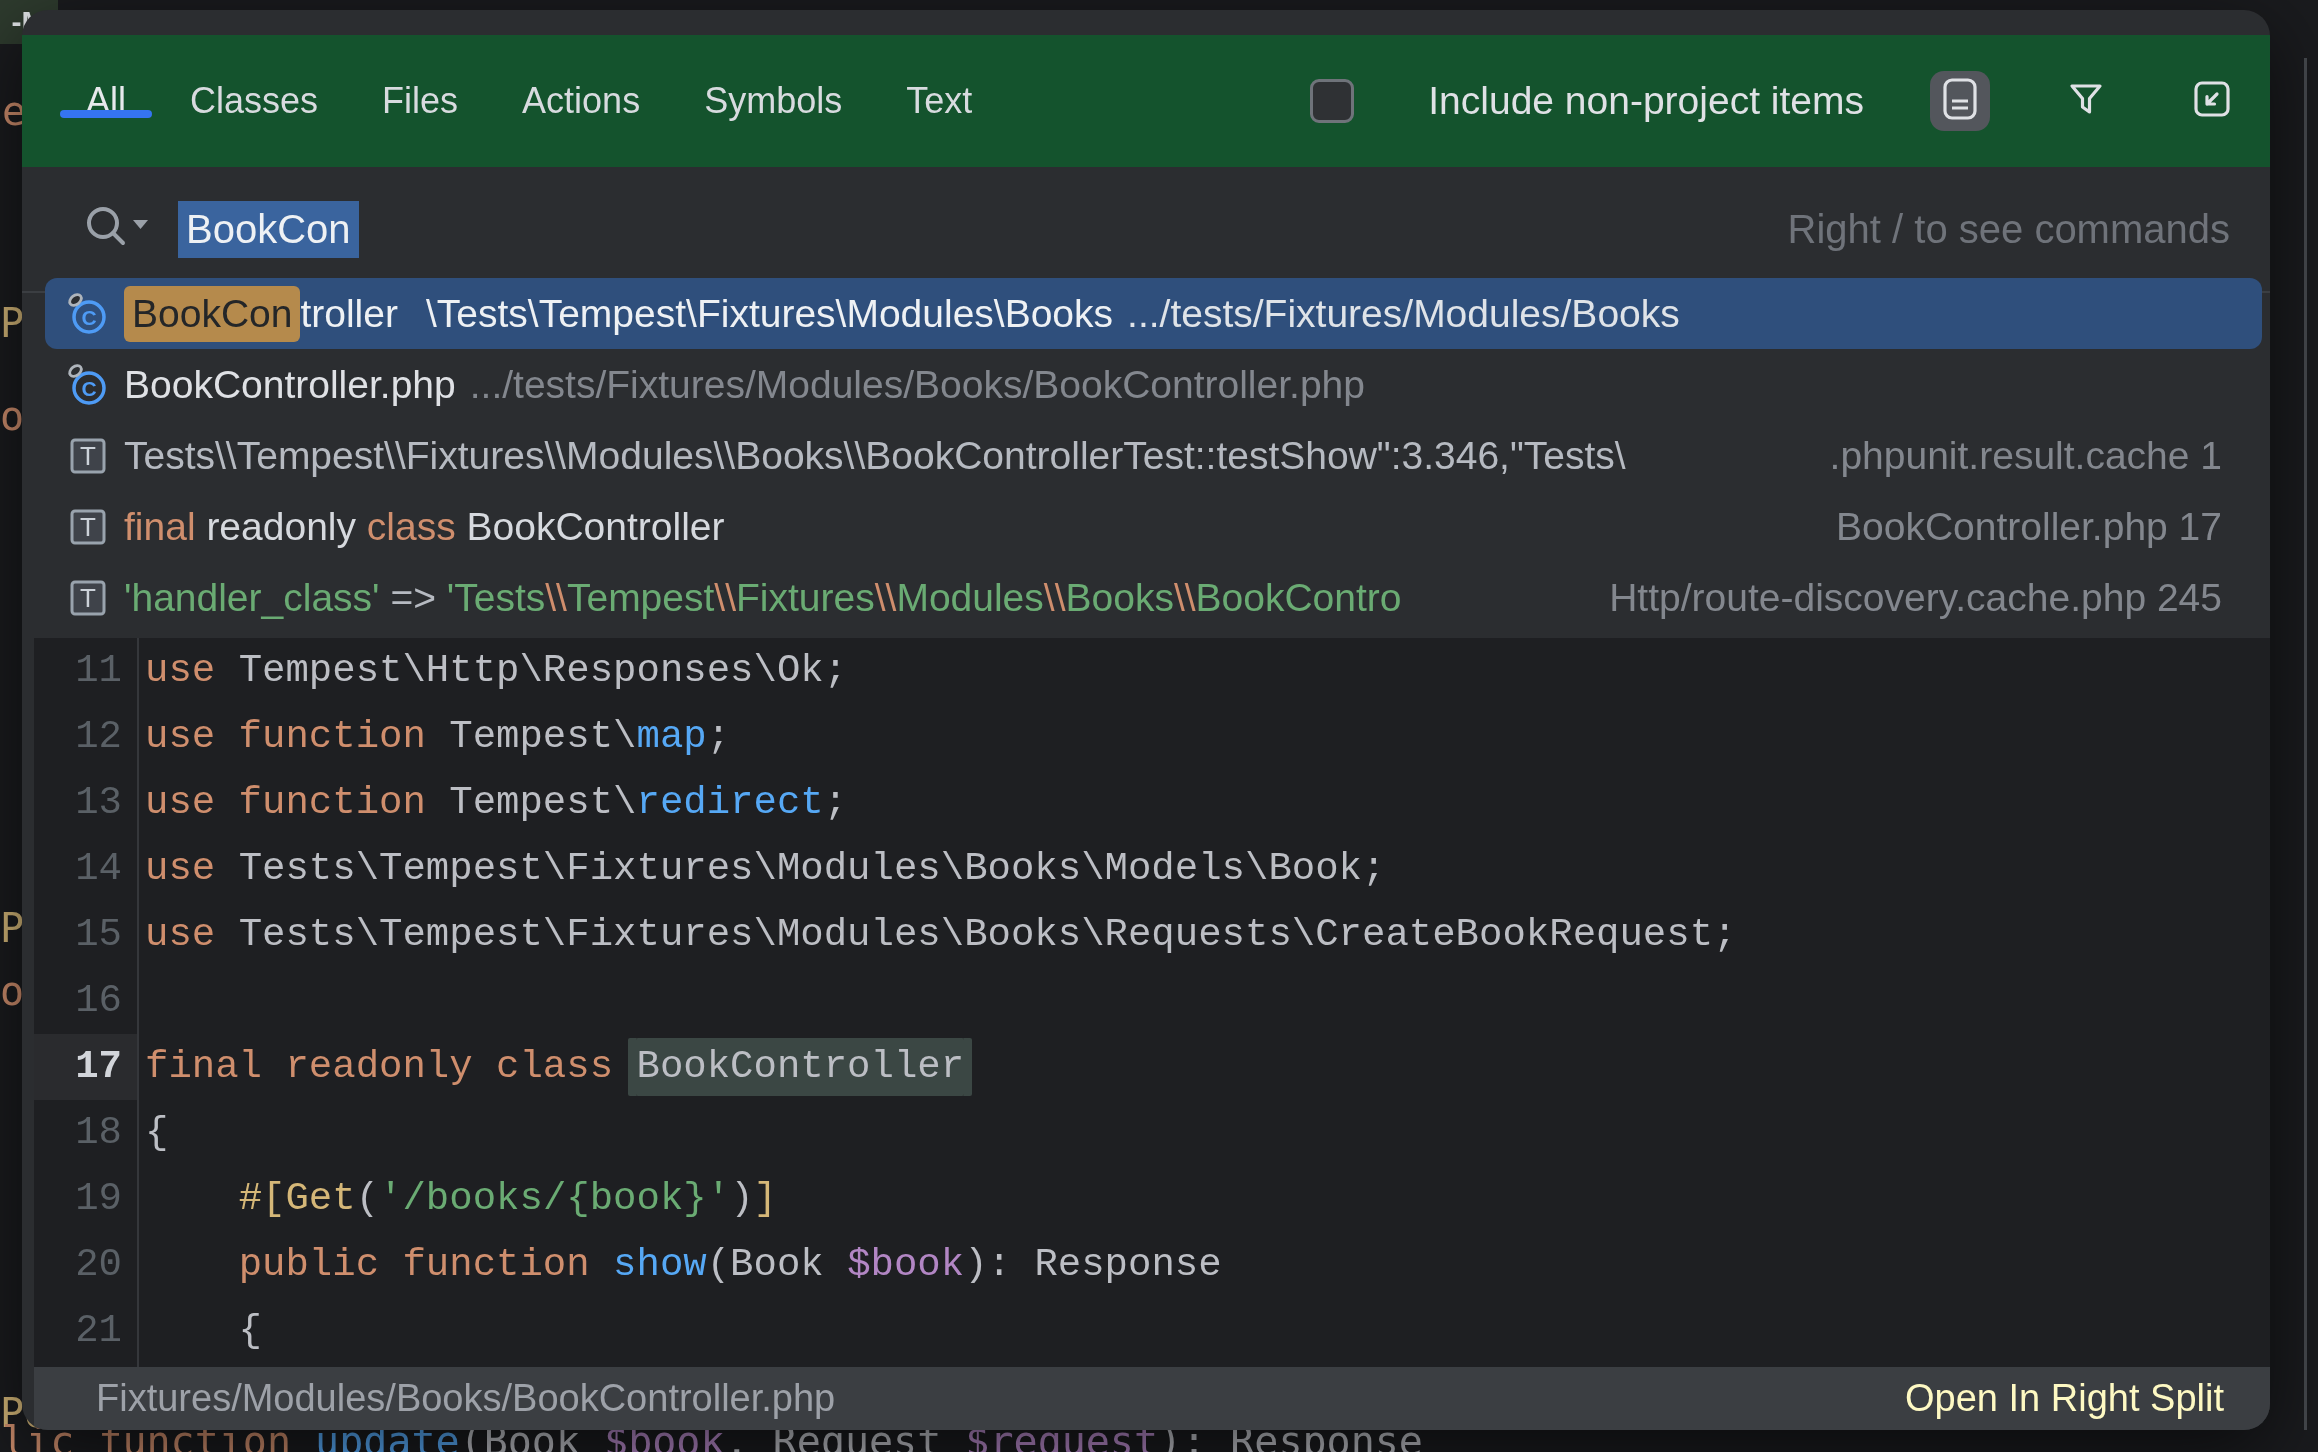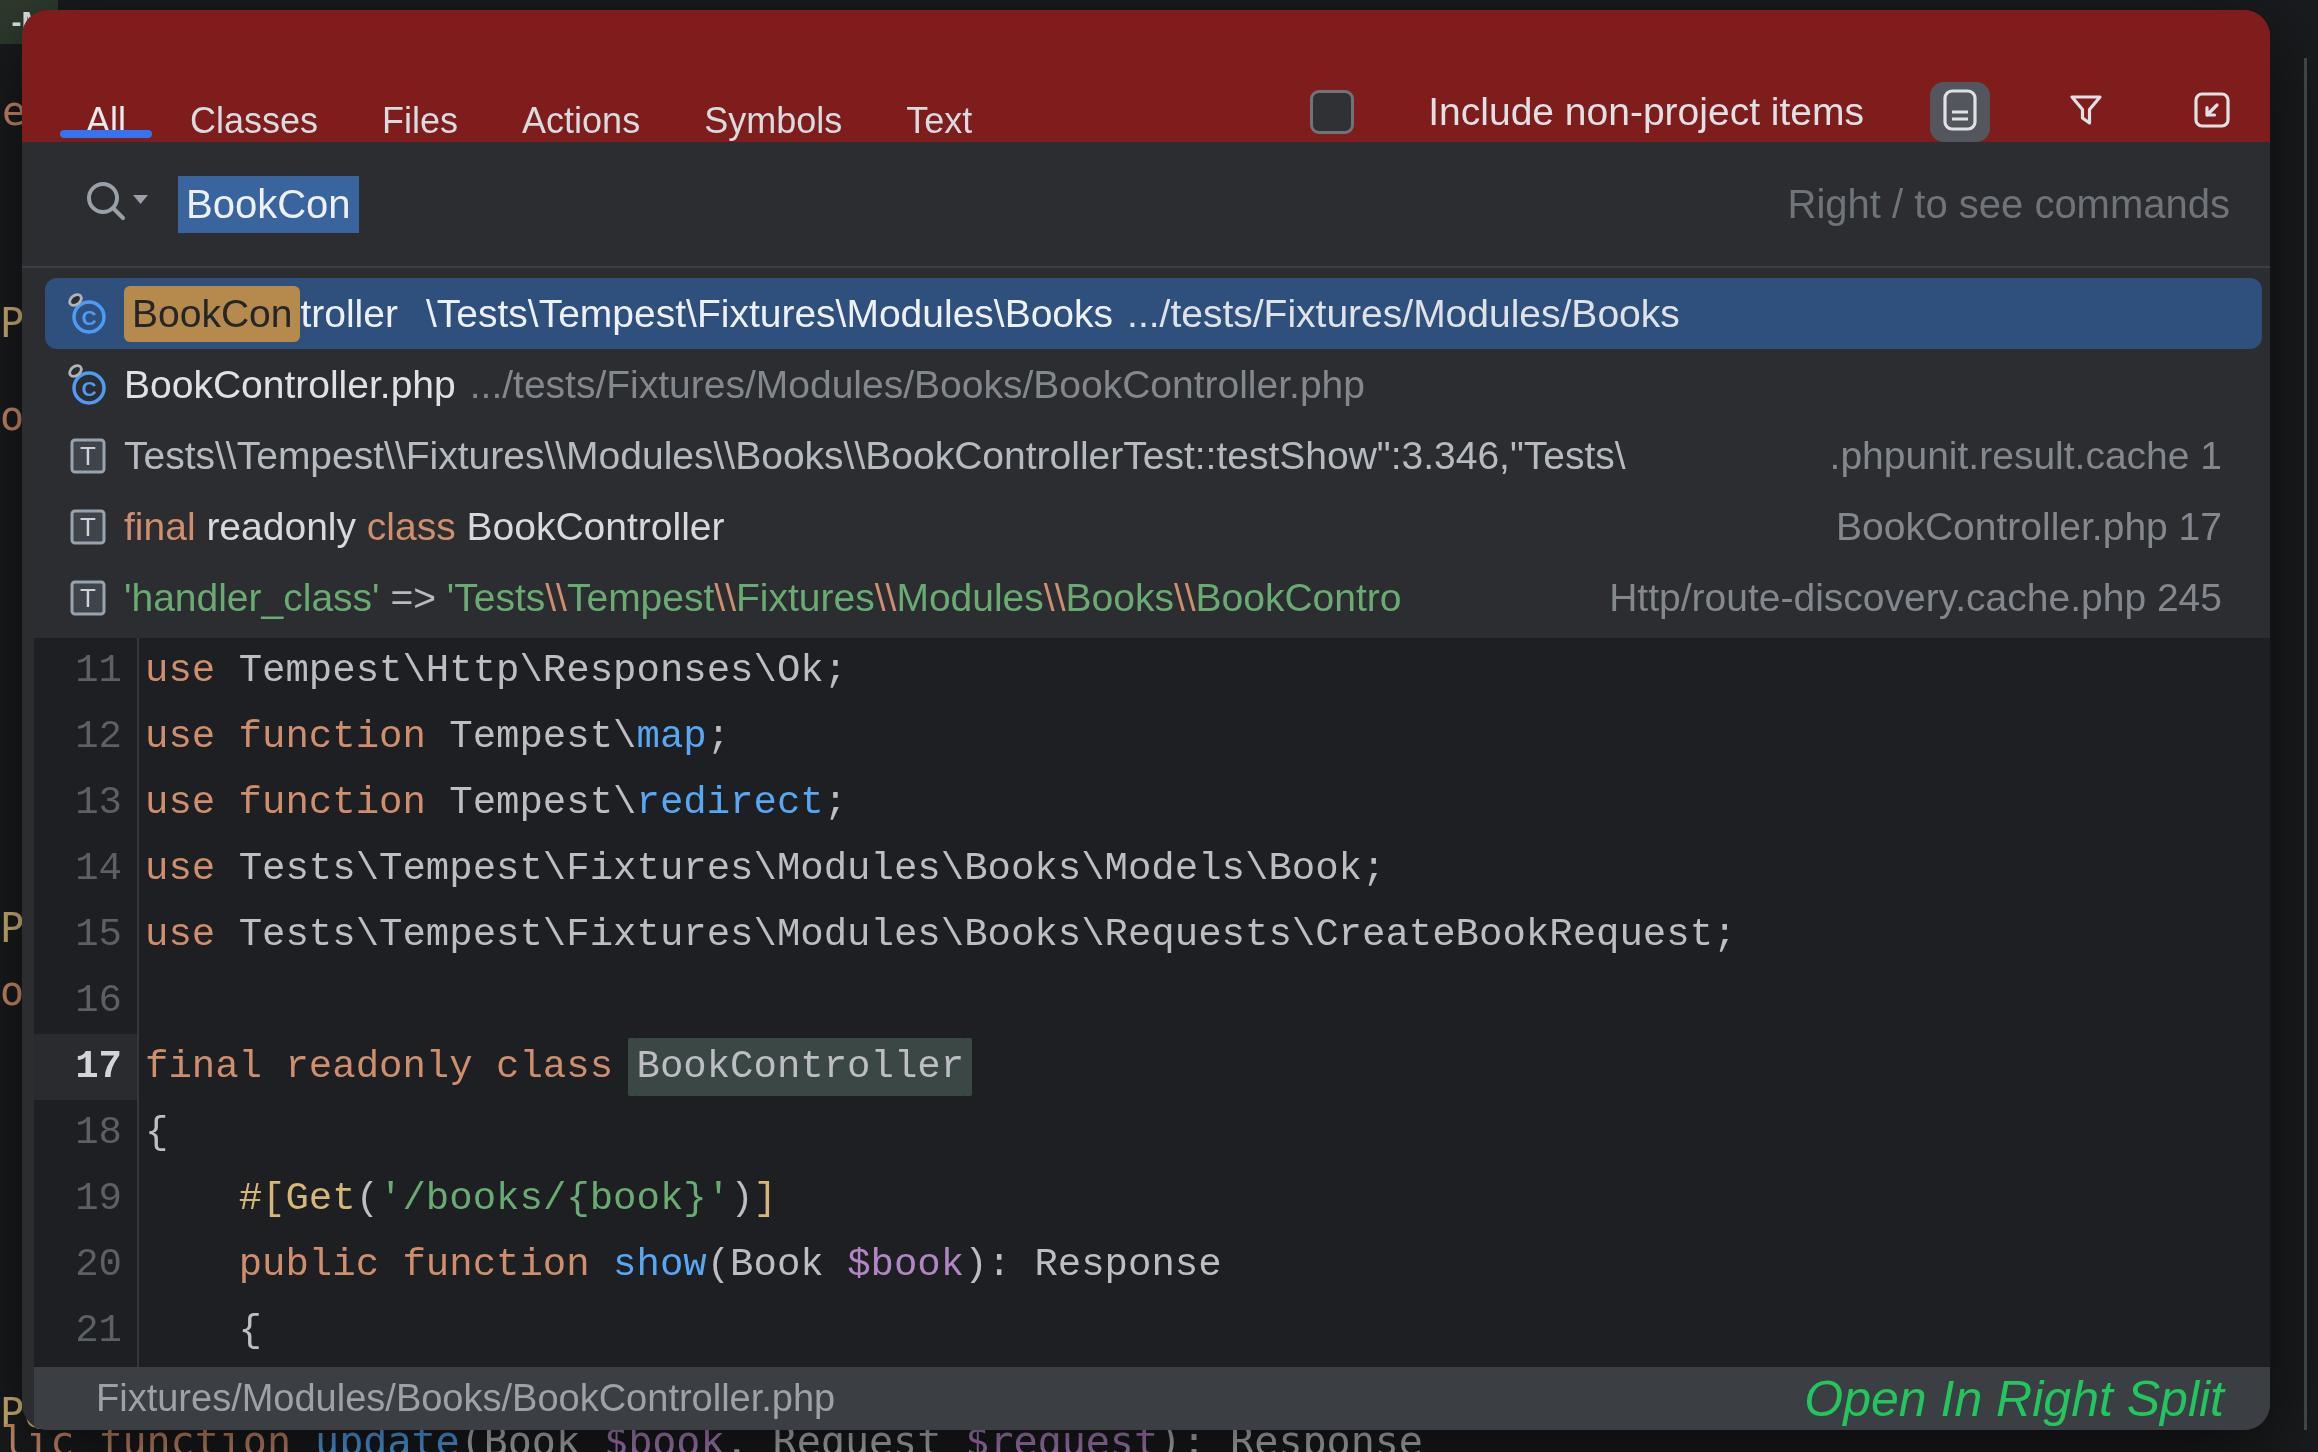--- a/index.html
+++ b/index.html
@@ -11,21 +11,21 @@
           font-size:30px;font-weight:bold;display:flex;align-items:center;justify-content:center;}
   .frag{position:absolute;font-family:"DejaVu Sans Mono",monospace;font-size:40px;white-space:pre;}
   .bline{position:absolute;left:2px;top:1418px;font-family:"DejaVu Sans Mono",monospace;font-size:40px;white-space:pre;}
   .vline{position:absolute;left:2304px;top:58px;width:3px;height:1372px;background:#46494e;}
 
   
   .popup{position:absolute;left:22px;top:10px;width:2248px;height:1420px;border-radius:26px;
          background:#2b2d30;box-shadow:0 22px 80px rgba(0,0,0,.6);overflow:hidden;}
 
   
-  .hdr{height:132px;background:#7f1d1d;display:flex;align-items:flex-end;padding:0 28px 0 64px;box-sizing:border-box;}
+  .hdr{height:132px;background:#14532d;display:flex;align-items:center;padding:0 28px 0 64px;box-sizing:border-box;margin-top:25px;}
   .tabs{display:flex;gap:64px;align-items:stretch;}
   .tab{position:relative;display:flex;align-items:center;font-size:36px;color:#d8dbdf;}
   .tab.active{color:#e7e9ec;}
   .tab.active::after{content:"";position:absolute;left:-26px;right:-26px;bottom:4px;height:8px;border-radius:4px;background:#3574f0;}
   .hright{margin-left:auto;display:flex;align-items:center;gap:48px;}
   .cbx{width:38px;height:38px;border:3px solid #6f737a;border-radius:9px;background:#2f3134;flex:0 0 auto;}
   .cbx-label{margin-left:26px;font-size:39px;color:#dfe1e5;white-space:nowrap;}
   .iconbtn{width:60px;height:60px;border-radius:14px;display:flex;align-items:center;justify-content:center;margin-left:18px;}
   .iconbtn.active{background:#53565c;}
 
@@ -68,21 +68,21 @@
   .lnum{position:absolute;left:0;top:0;width:103px;height:66px;display:flex;align-items:center;justify-content:flex-end;
         padding-right:15px;box-sizing:border-box;color:#5a6066;font-size:39px;}
   .cline.current .lnum{color:#d2d5da;font-weight:bold;background:#2a2b2e;}
   .ccode{margin-left:111px;font-size:39px;white-space:pre;}
   .hl{background:#3b4744;box-shadow:8px 0 0 #3b4744,-8px 0 0 #3b4744;padding:7px 0;border-radius:2px;}
 
   
   .pfooter{position:absolute;left:12px;right:0;bottom:0;height:63px;background:#3b3e42;display:flex;align-items:center;
            padding:0 46px 0 62px;box-sizing:border-box;}
   .fpath{color:#9da1a8;font-size:38px;}
-  .faction{margin-left:auto;color:#22c55e;font-size:50px;font-style:italic;}
+  .faction{margin-left:auto;color:#fef9c3;font-size:38px;}
 </style>
 </head>
 <body>
 
 <div class="screen">
 
   <div class="branch">-M</div>
   <div id="bg-frags">
       <span class="frag kw" style="left: 2px; top: 88px;">e</span>
       <span class="frag attr" style="left: 0px; top: 300px;">Po</span>

